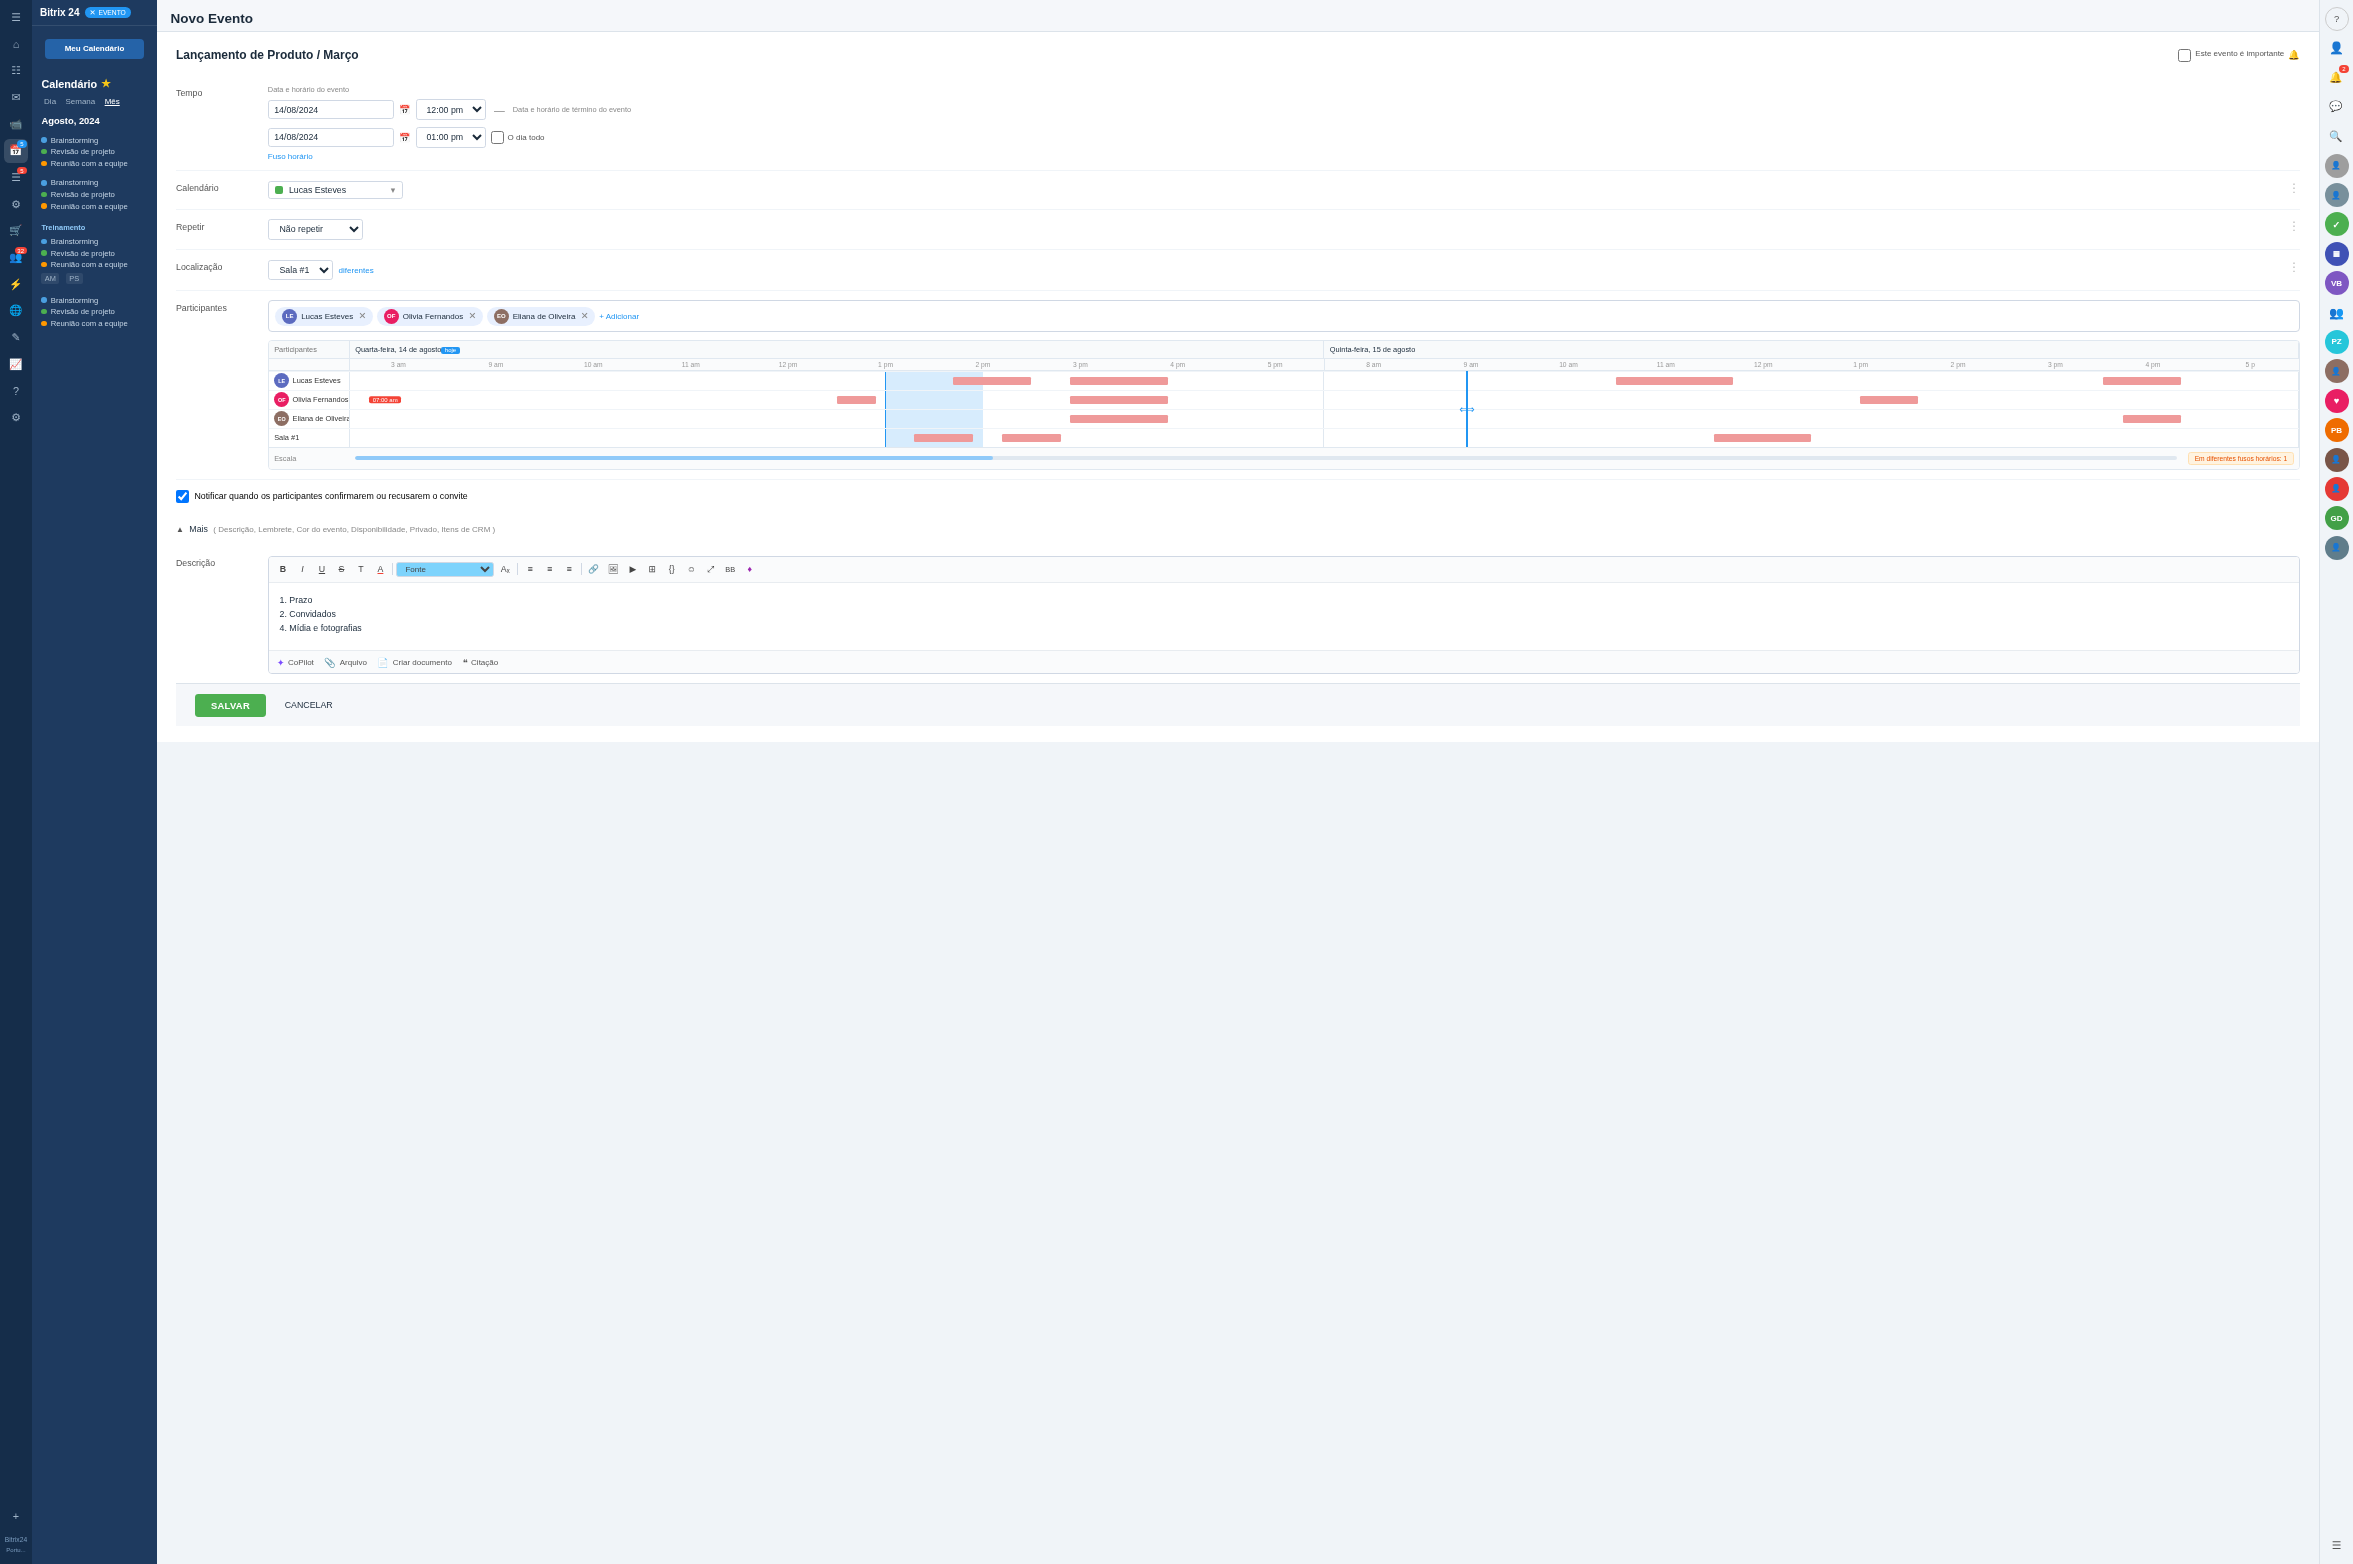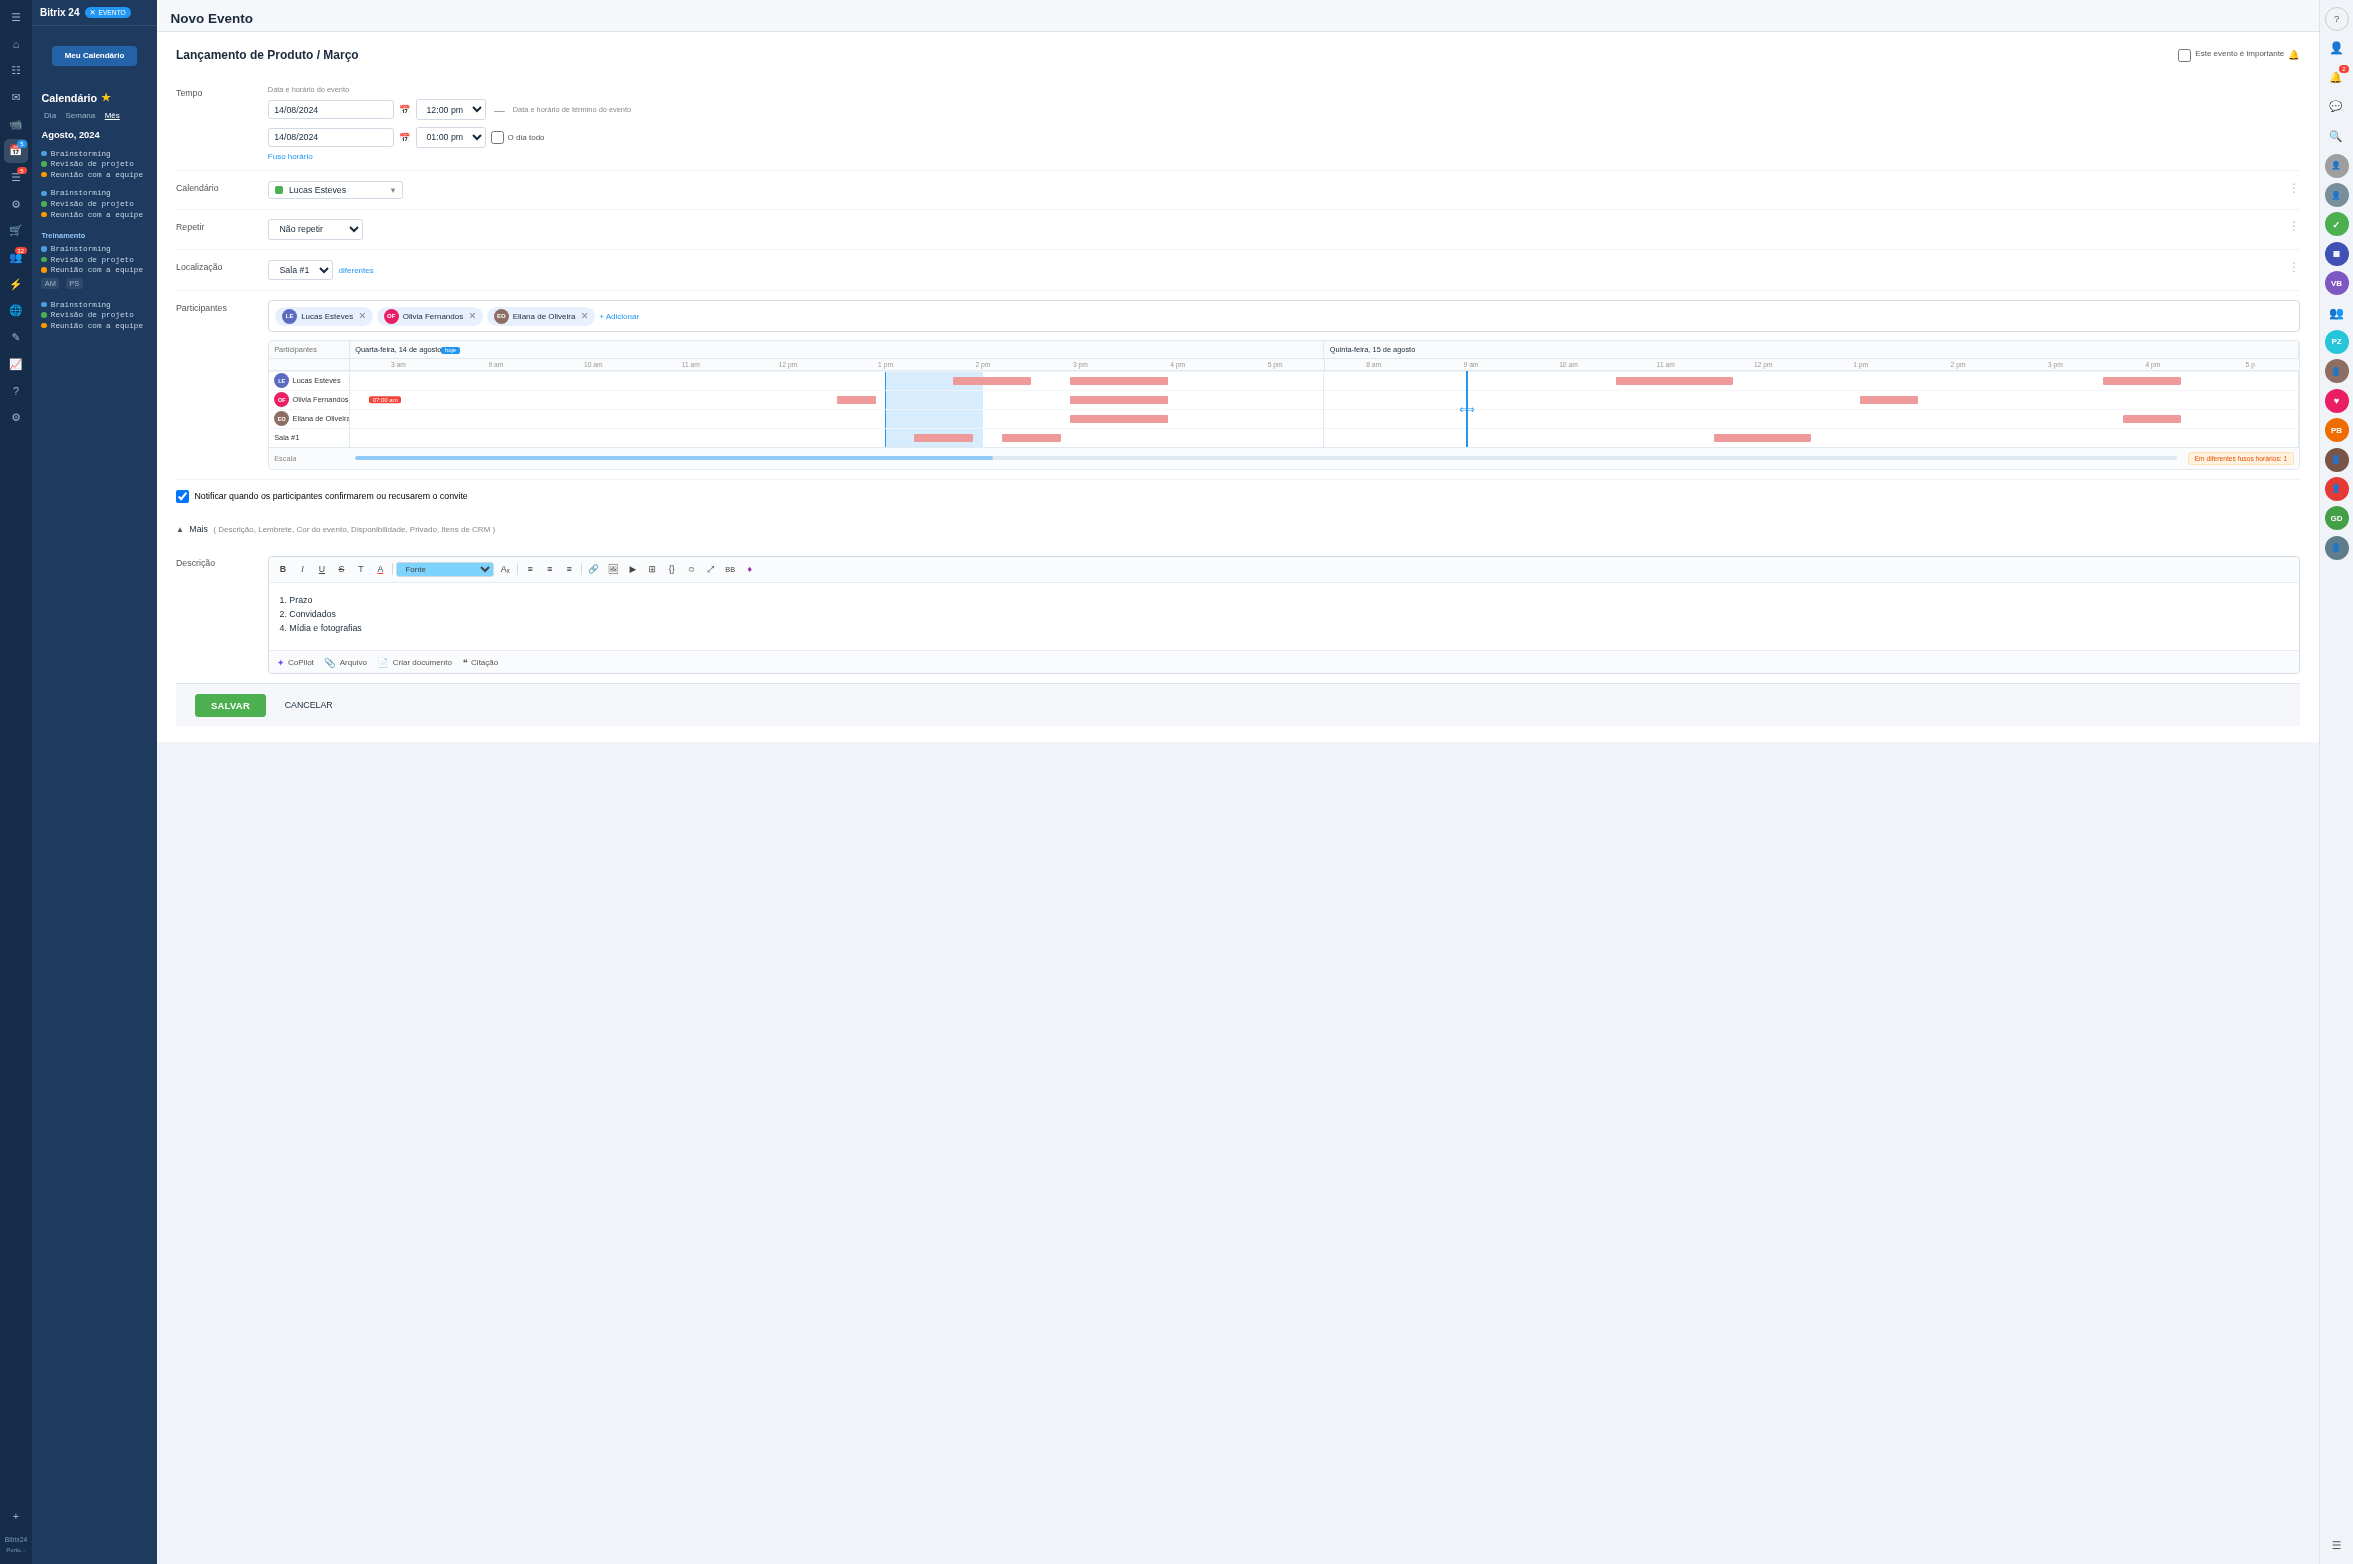--- a/index.html
+++ b/index.html
@@ -3,29 +3,29 @@
   <meta charset="utf-8">
   <style>
     * { box-sizing: border-box; margin: 0; padding: 0; }
     body { font-family: -apple-system, BlinkMacSystemFont, 'Segoe UI', Arial, sans-serif; background: #e5eaf0; display: flex; height: 100vh; overflow: hidden; font-size: 8.8px; }
 
     
     .sidebar { width: 125px; background: #1e3a5f; color: #fff; display: flex; flex-direction: column; overflow-y: auto; flex-shrink: 0; }
     .sidebar-top { display: flex; align-items: center; padding: 6.7px 8px; gap: 5.4px; border-bottom: 0.7px solid rgba(255,255,255,0.1); }
     .brand { font-size: 10px; font-weight: 700; color: #fff; }
     .evento-badge { background: #2196f3; color: #fff; font-size: 6.7px; padding: 1.3px 4.7px; border-radius: 6.7px; display: flex; align-items: center; gap: 2.7px; }
-    .my-calendar-btn { background: #2563a8; color: #fff; font-size: 8px; padding: 5.4px 9.4px; margin: 20px; border-radius: 4px; text-align: center; font-weight: 600; cursor: pointer; }
+    .my-calendar-btn { background: #2563a8; color: #fff; font-size: 8px; padding: 5.4px 9.4px; margin: 13px; border-radius: 4px; text-align: center; font-weight: 600; cursor: pointer; }
     .calendar-header { padding: 5.4px 9.4px 2.7px; font-size: 10.8px; font-weight: 600; display: flex; align-items: center; gap: 4px; }
     .star-icon { color: #f5c518; }
     .cal-nav-tabs { display: flex; gap: 4px; padding: 2.7px 9.4px 5.4px; font-size: 8px; }
     .cal-nav-tab { color: #a0b4c8; cursor: pointer; padding: 1.3px 2.7px; }
     .cal-nav-tab.active { color: #fff; text-decoration: underline; }
     .month-year { padding: 2.7px 9.4px 5.4px; font-size: 9.4px; font-weight: 600; }
     .sidebar-section { padding: 2.7px 0 5.4px; }
-    .sidebar-item-list { padding: 0 6.7px; font-family: Liberation Mono, monospace; }
+    .sidebar-item-list { padding: 0 6.7px; }
     .sidebar-item-entry { display: flex; align-items: center; gap: 4px; padding: 1.3px 2.7px; font-size: 7.7px; color: #c5d5e5; }
     .dot { width: 5.4px; height: 5.4px; border-radius: 50%; flex-shrink: 0; }
     .dot-blue { background: #4a9fe0; }
     .dot-green { background: #4caf50; }
     .dot-orange { background: #ff9800; }
     .sidebar-icons { width: 32px; background: #152d4a; display: flex; flex-direction: column; align-items: center; padding: 5.4px 0; gap: 2.7px; flex-shrink: 0; }
     .sidebar-icon { width: 24px; height: 24px; display: flex; align-items: center; justify-content: center; border-radius: 5.4px; color: #a0b4c8; cursor: pointer; font-size: 10.8px; position: relative; }
     .badge { position: absolute; top: 1.3px; right: 1.3px; background: #f44336; color: #fff; font-size: 6px; border-radius: 5.4px; padding: 0.7px 2.7px; min-width: 9.4px; text-align: center; }
     .badge-blue { background: #2196f3; }
     .active-icon { background: rgba(255,255,255,0.15); }

